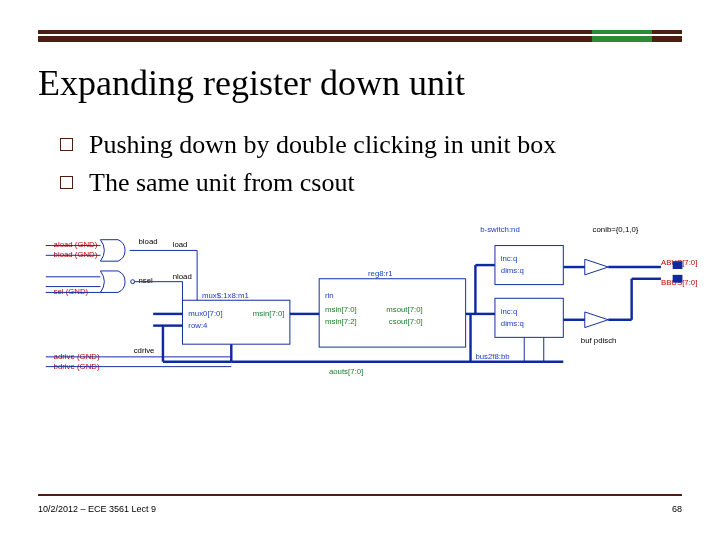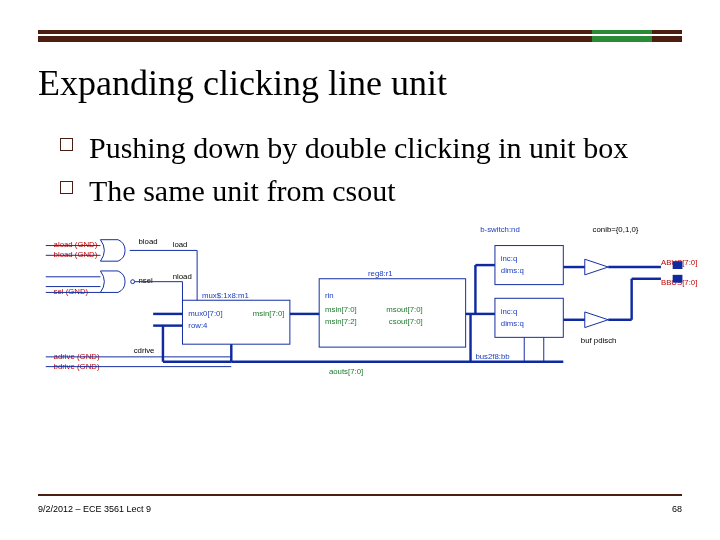--- a/index.html
+++ b/index.html
@@ -62,21 +62,21 @@
     left: 38px;
     top: 62px;
     font-size: 36px;
     font-weight: 400;
   }
   .bullets {
     position: absolute;
     left: 60px;
     top: 128px;
     right: 40px;
-    font-size: 30px;
+    font-size: 26px;
     line-height: 1.3;
   }
   .bullet {
     display: flex;
     align-items: flex-start;
     margin-bottom: 4px;
   }
   .bullet .marker {
     width: 11px;
     height: 11px;
@@ -144,21 +144,21 @@
 
   <div class="decoration">
     <div class="bar top">
       <div class="accent top"></div>
     </div>
     <div class="bar bot">
       <div class="accent"></div>
     </div>
   </div>
 
-  <div class="title">Expanding clicking line unit</div>
+  <div class="title">Expanding register down unit</div>
 
   <div class="bullets">
     <div class="bullet">
       <span class="marker"></span>
       <span>Pushing down by double clicking in unit box</span>
     </div>
     <div class="bullet">
       <span class="marker"></span>
       <span>The same unit from csout</span>
     </div>
@@ -257,18 +257,18 @@
       <line class="bus" x1="445" y1="94" x2="445" y2="143"></line>
       <line class="bus" x1="200" y1="143" x2="200" y2="125"></line>
       <line class="bus" x1="130" y1="106" x2="130" y2="143"></line>
       <line class="bus" x1="130" y1="143" x2="200" y2="143"></line>
     </svg>
   </div>
 
   <div class="footer">
     <div class="line"></div>
     <div class="row">
-      <div class="left">9/2/2012 – ECE 3561 Lect 9</div>
+      <div class="left">10/2/2012 – ECE 3561 Lect 9</div>
       <div class="right">68</div>
     </div>
   </div>
 
 </div>
 
 </body></html>

